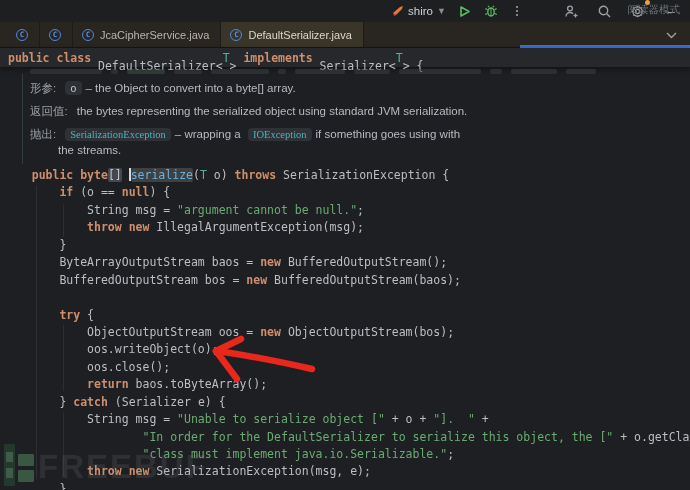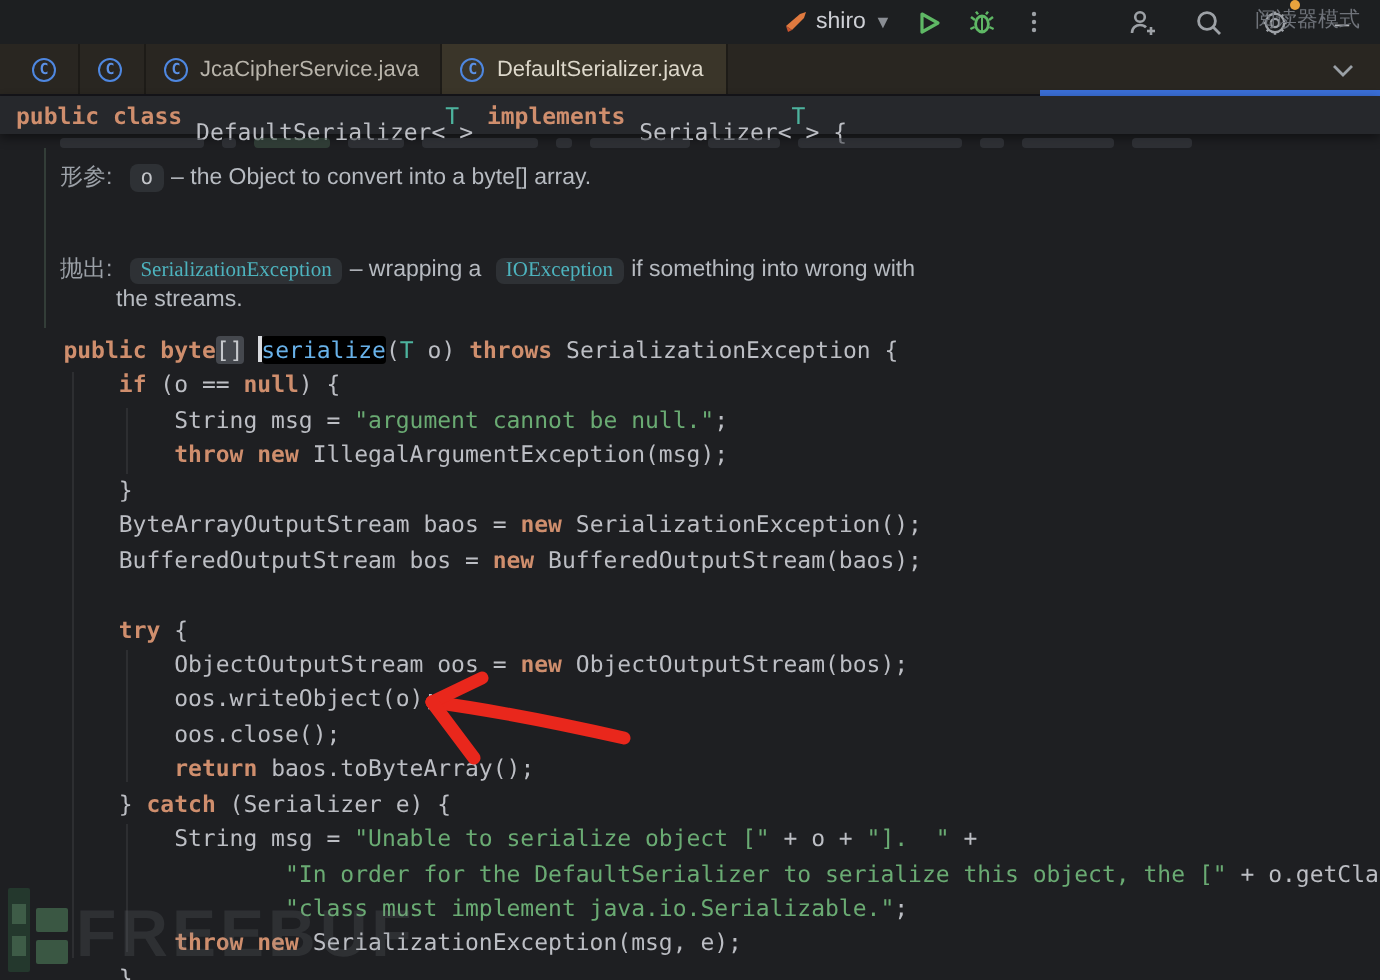--- a/index.html
+++ b/index.html
@@ -58,21 +58,21 @@
   #doc-guide { position:absolute; left:22px; top:74px; width:1px; height:90px; background:#3c4a41; opacity:.7; }
 
   
   #code { position:absolute; left:0; top:167px; width:760px; font-family:"DejaVu Sans Mono", monospace;
     font-size:11.5px; }
   .code-line { height:17.45px; line-height:17.45px; white-space:pre; padding-left:4px; }
   .seg-k  { color:#cf8e6d;font-weight:bold; }
   .seg-t  { color:#bcbec4;margin-top:16px; }
   .seg-s  { color:#6aab73; }
   .seg-tp { color:#4db39e; }
-  .seg-mh { color:#68b1e8; background:#000000; border-radius:2px; }
+  .seg-mh { color:#68b1e8; background:#404040; border-radius:2px; }
   .seg-bx { color:#c6c8cc; background:#45484e; border-radius:2px; }
   .seg-cur{ display:inline-block; width:2px; height:13px; background:#d8dade; vertical-align:-2px; }
   .indent-guide { position:absolute; width:1px; background:rgba(255,255,255,0.07); }
 
   
   #arrow-svg { position:absolute; left:196px; top:333px; }
 
   
   #watermark { position:absolute; left:4px; top:444px; display:flex; align-items:center; }
   .wm-col1 { width:11px; height:42px; background:#24382d; border-radius:1px; position:relative; }
@@ -191,34 +191,37 @@
     <i style="width:82px"></i>
       <i style="width:12px"></i>
       <i style="width:46px"></i>
       <i style="width:30px"></i>
   </div>
 
   <div id="doc-guide"></div>
   <div class="doc-row" style="top:81px">
     <span class="doc-label">形参:</span><span class="chip ident">o</span><span>– the Object to convert into a byte[] array.</span>
   </div>
+  <div class="doc-row" style="top:104px">
+    <span class="doc-label">返回值:</span><span>the bytes representing the serialized object using standard JVM serialization.</span>
+  </div>
   <div class="doc-row" style="top:127px">
-    <span class="doc-label">抛出:</span><span class="chip exc">SerializationException</span><span>– wrapping a</span> <span class="chip exc" style="margin-left:4px">IOException</span><span>if something into wrong with</span>
+    <span class="doc-label">抛出:</span><span class="chip exc">SerializationException</span><span>– wrapping a</span> <span class="chip exc" style="margin-left:4px">IOException</span><span>if something goes using with</span>
   </div>
   <div class="doc-row" style="top:144px; left:58px">
     <span>the streams.</span>
   </div>
 
   <div id="code">
       <div class="code-line"><span class="seg-t">    </span><span class="seg-k">public byte</span><span class="seg-bx">[]</span><span class="seg-t"> </span><span class="seg-cur"></span><span class="seg-mh">serialize</span><span class="seg-t">(</span><span class="seg-tp">T</span><span class="seg-t"> o) </span><span class="seg-k">throws</span><span class="seg-t"> SerializationException {</span></div>
       <div class="code-line"><span class="seg-t">        </span><span class="seg-k">if</span><span class="seg-t"> (o == </span><span class="seg-k">null</span><span class="seg-t">) {</span></div>
       <div class="code-line"><span class="seg-t">            String msg = </span><span class="seg-s">"argument cannot be null."</span><span class="seg-t">;</span></div>
       <div class="code-line"><span class="seg-t">            </span><span class="seg-k">throw new</span><span class="seg-t"> IllegalArgumentException(msg);</span></div>
       <div class="code-line"><span class="seg-t">        }</span></div>
-      <div class="code-line"><span class="seg-t">        ByteArrayOutputStream baos = </span><span class="seg-k">new</span><span class="seg-t"> SerializationException();</span></div>
+      <div class="code-line"><span class="seg-t">        ByteArrayOutputStream baos = </span><span class="seg-k">new</span><span class="seg-t"> BufferedOutputStream();</span></div>
       <div class="code-line"><span class="seg-t">        BufferedOutputStream bos = </span><span class="seg-k">new</span><span class="seg-t"> BufferedOutputStream(baos);</span></div>
       <div class="code-line"><span class="seg-t"></span></div>
       <div class="code-line"><span class="seg-t">        </span><span class="seg-k">try</span><span class="seg-t"> {</span></div>
       <div class="code-line"><span class="seg-t">            ObjectOutputStream oos = </span><span class="seg-k">new</span><span class="seg-t"> ObjectOutputStream(bos);</span></div>
       <div class="code-line"><span class="seg-t">            oos.writeObject(o);</span></div>
       <div class="code-line"><span class="seg-t">            oos.close();</span></div>
       <div class="code-line"><span class="seg-t">            </span><span class="seg-k">return</span><span class="seg-t"> baos.toByteArray();</span></div>
       <div class="code-line"><span class="seg-t">        } </span><span class="seg-k">catch</span><span class="seg-t"> (Serializer e) {</span></div>
       <div class="code-line"><span class="seg-t">            String msg = </span><span class="seg-s">"Unable to serialize object ["</span><span class="seg-t"> + o + </span><span class="seg-s">"].  "</span><span class="seg-t"> +</span></div>
       <div class="code-line"><span class="seg-t">                    </span><span class="seg-s">"In order for the DefaultSerializer to serialize this object, the ["</span><span class="seg-t"> + o.getClass().getN</span></div>

